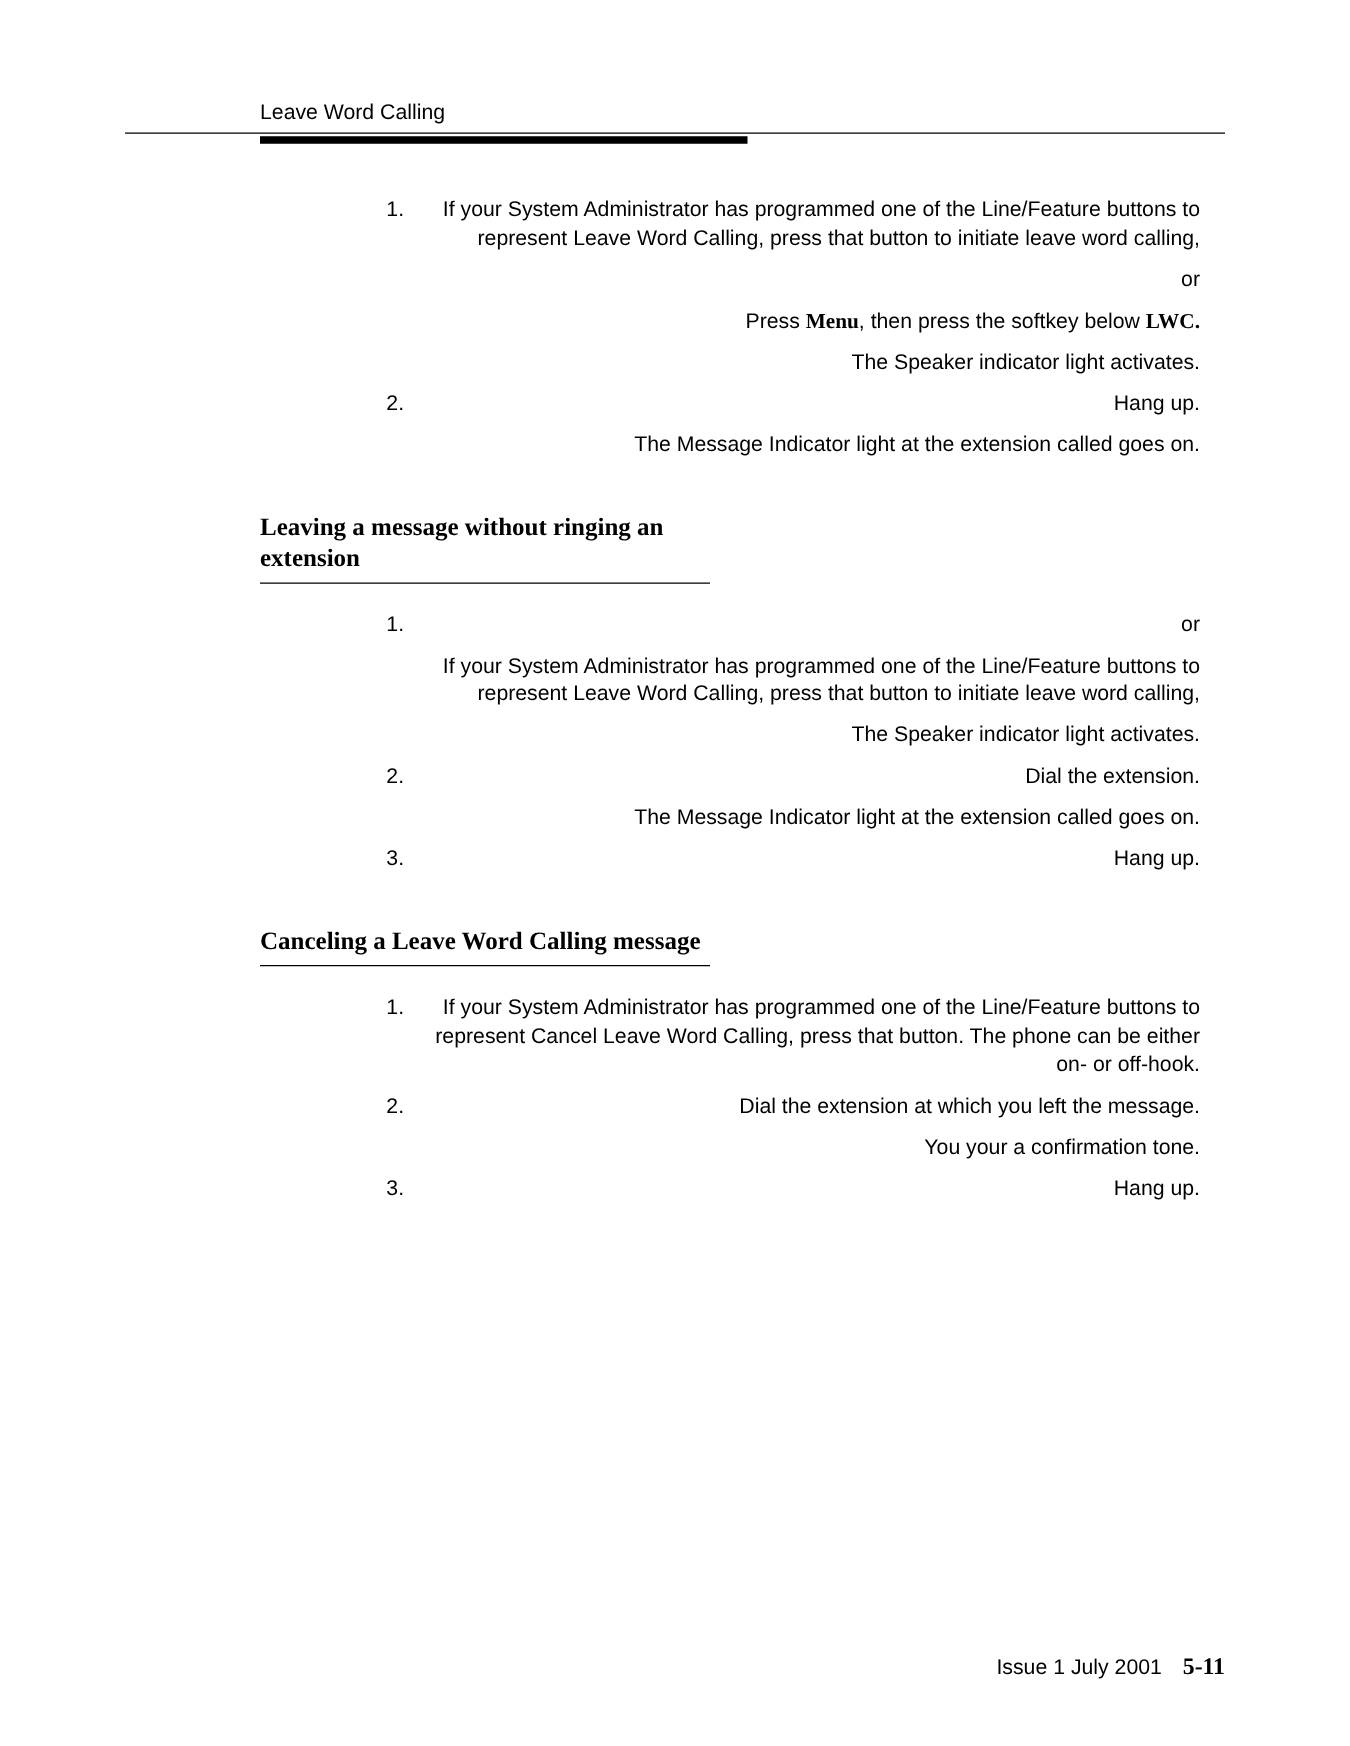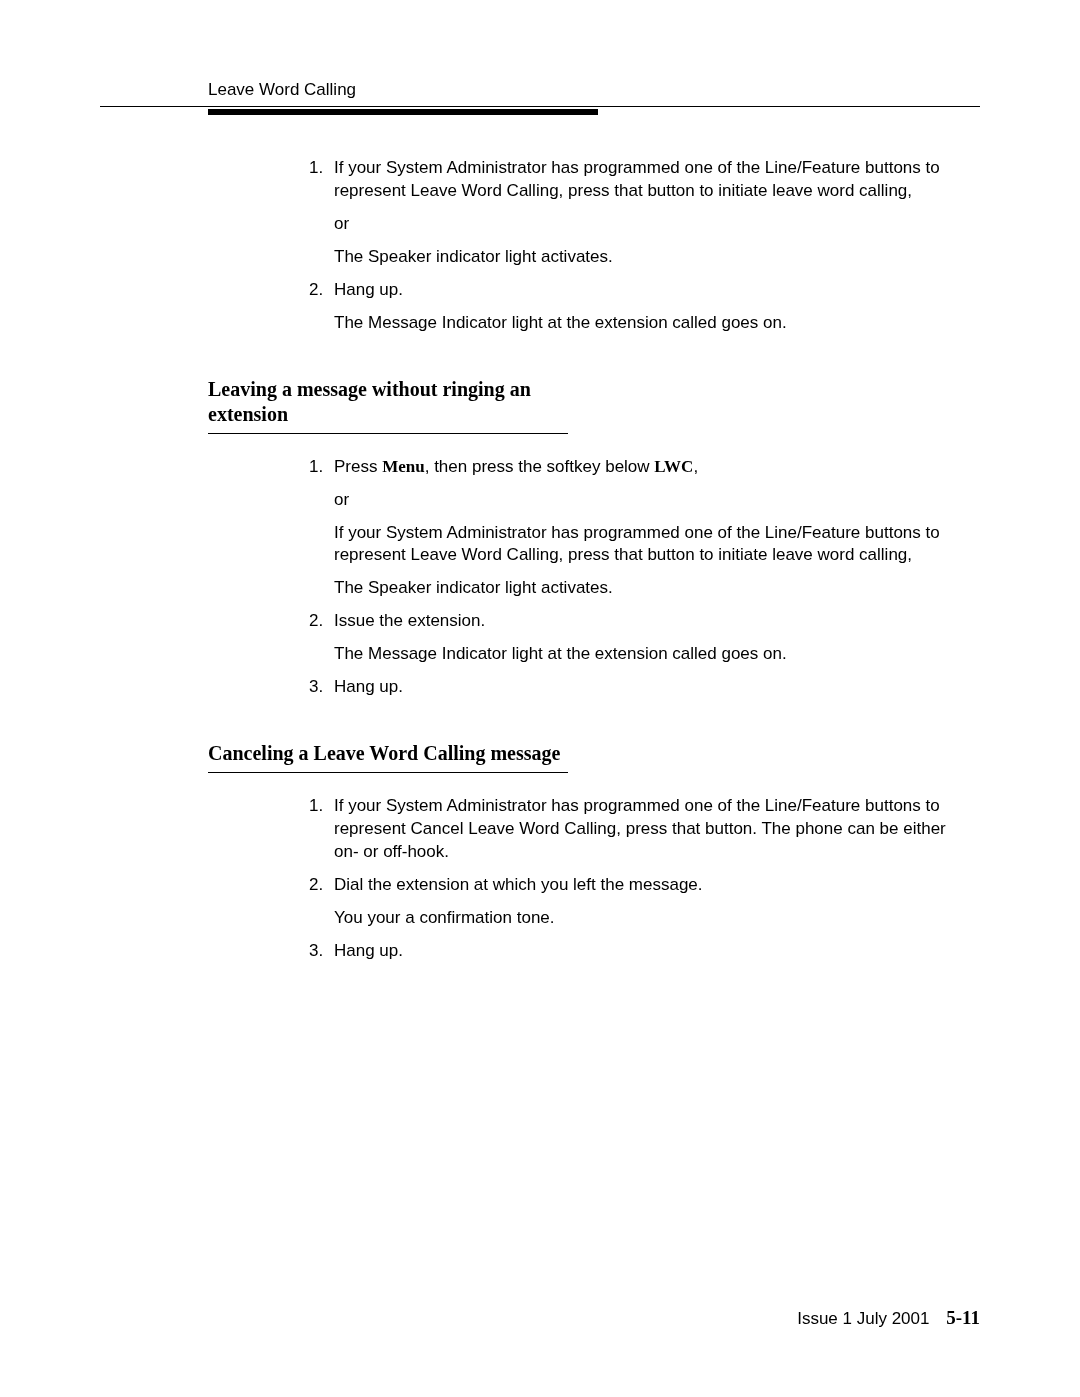--- a/index.html
+++ b/index.html
@@ -47,40 +47,41 @@
     max-width: 360px;
     padding-bottom: 6px;
     border-bottom: 1px solid #000;
   }
   .body-block {
     margin-left: 180px;
     margin-top: 22px;
     font-size: 17px;
     line-height: 1.35;
     max-width: 680px;
+    text-align: right;
   }
   ol.steps {
     margin: 0;
     padding-left: 48px;
   }
   ol.steps > li {
     margin-bottom: 10px;
     padding-left: 6px;
   }
   .sub {
     margin-top: 10px;
     margin-bottom: 10px;
   }
   .tnr-bold {
     font-family: "Times New Roman", Times, serif;
     font-weight: bold;
   }
   .footer {
     position: absolute;
-    bottom: 68px;
+    bottom: 52px;
     right: 100px;
     font-size: 17px;
   }
   .footer .pageno {
     font-family: "Times New Roman", Times, serif;
     font-weight: bold;
     font-size: 19px;
     margin-left: 12px;
   }
 </style>
@@ -92,44 +93,44 @@
   <div class="running-head">Leave Word Calling</div>
   <hr class="head-rule-thin">
   <div class="head-rule-thick"></div>
 
   <div class="section">
     <div class="body-block">
       <ol class="steps">
         <li>
           <span>If your System Administrator has programmed one of the Line/Feature buttons to represent Leave Word Calling, press that button to initiate leave word calling,</span>
           <div class="sub">or</div>
+          <div class="sub">
+            <span>Press </span><span class="tnr-bold">Menu</span><span>, then press the softkey below </span><span class="tnr-bold">LWC.</span>
+          </div>
           <div class="sub">The Speaker indicator light activates.</div>
         </li>
         <li>
           <span>Hang up.</span>
           <div class="sub">The Message Indicator light at the extension called goes on.</div>
         </li>
       </ol>
     </div>
   </div>
 
   <div class="section">
     <div class="section-title">Leaving a message without ringing an extension</div>
     <div class="body-block">
       <ol class="steps">
         <li>
-          <span>
-            <span>Press </span><span class="tnr-bold">Menu</span><span>, then press the softkey below </span><span class="tnr-bold">LWC</span><span>,</span>
-          </span>
           <div class="sub">or</div>
           <div class="sub">If your System Administrator has programmed one of the Line/Feature buttons to represent Leave Word Calling, press that button to initiate leave word calling,</div>
           <div class="sub">The Speaker indicator light activates.</div>
         </li>
         <li>
-          <span>Issue the extension.</span>
+          <span>Dial the extension.</span>
           <div class="sub">The Message Indicator light at the extension called goes on.</div>
         </li>
         <li>
           <span>Hang up.</span>
         </li>
       </ol>
     </div>
   </div>
 
   <div class="section">

